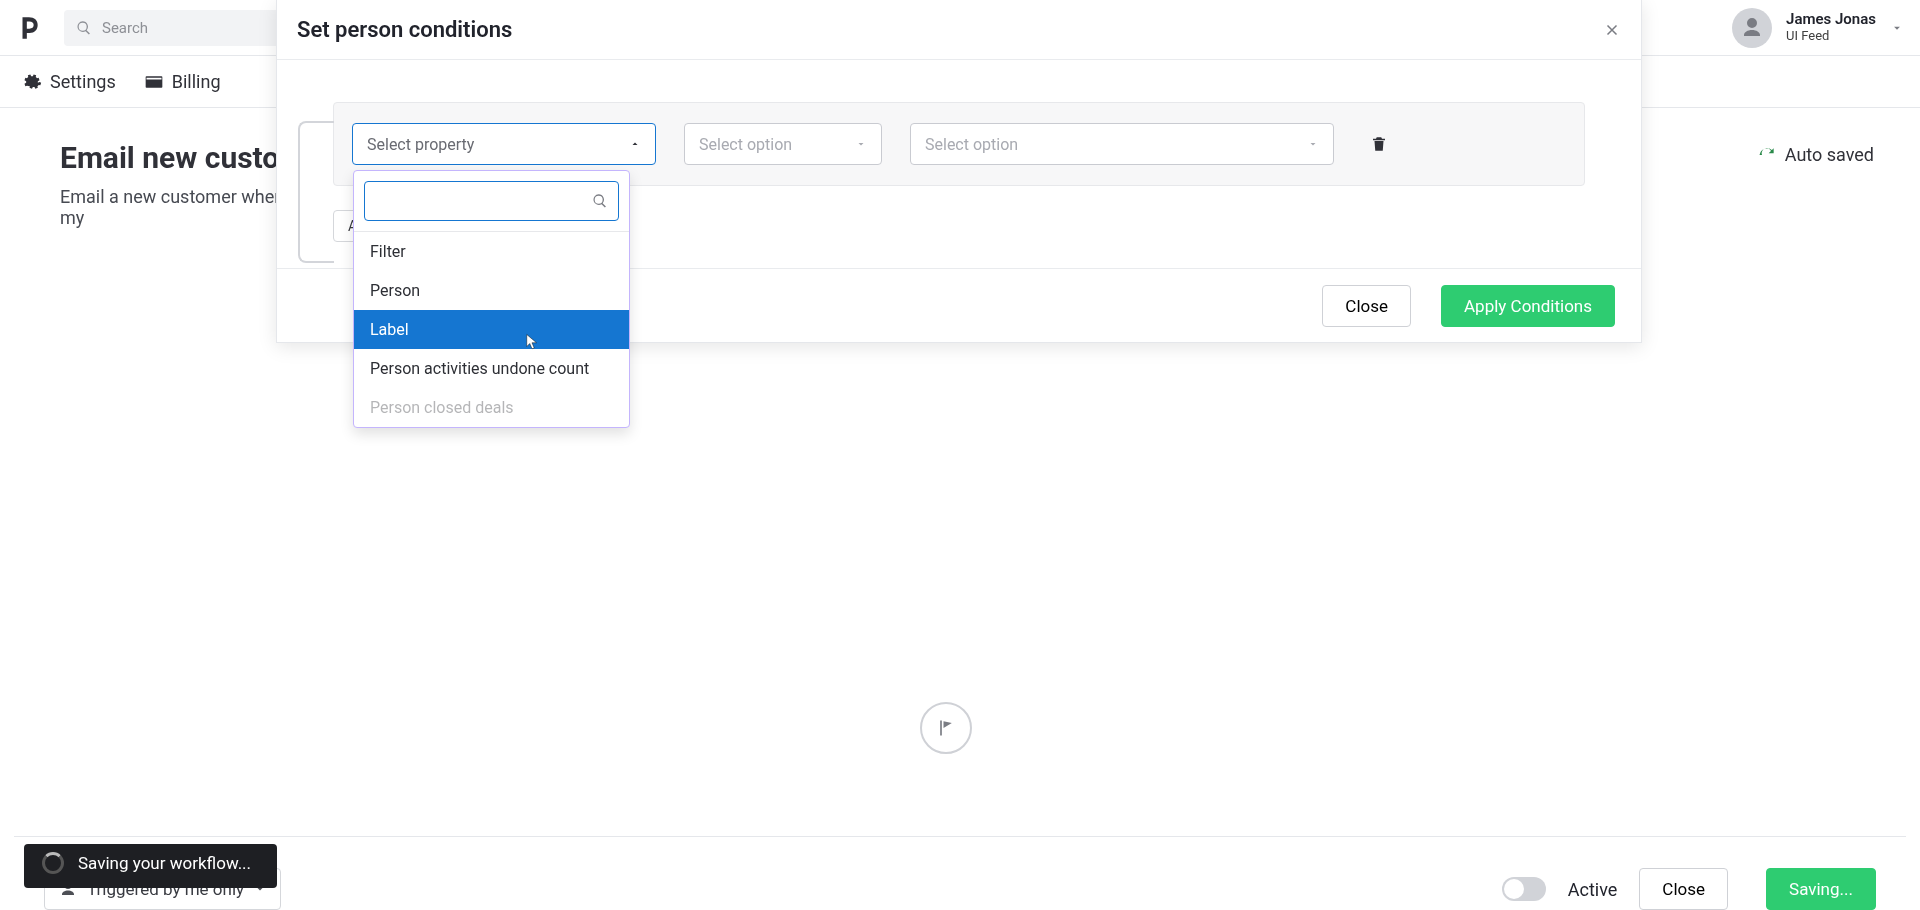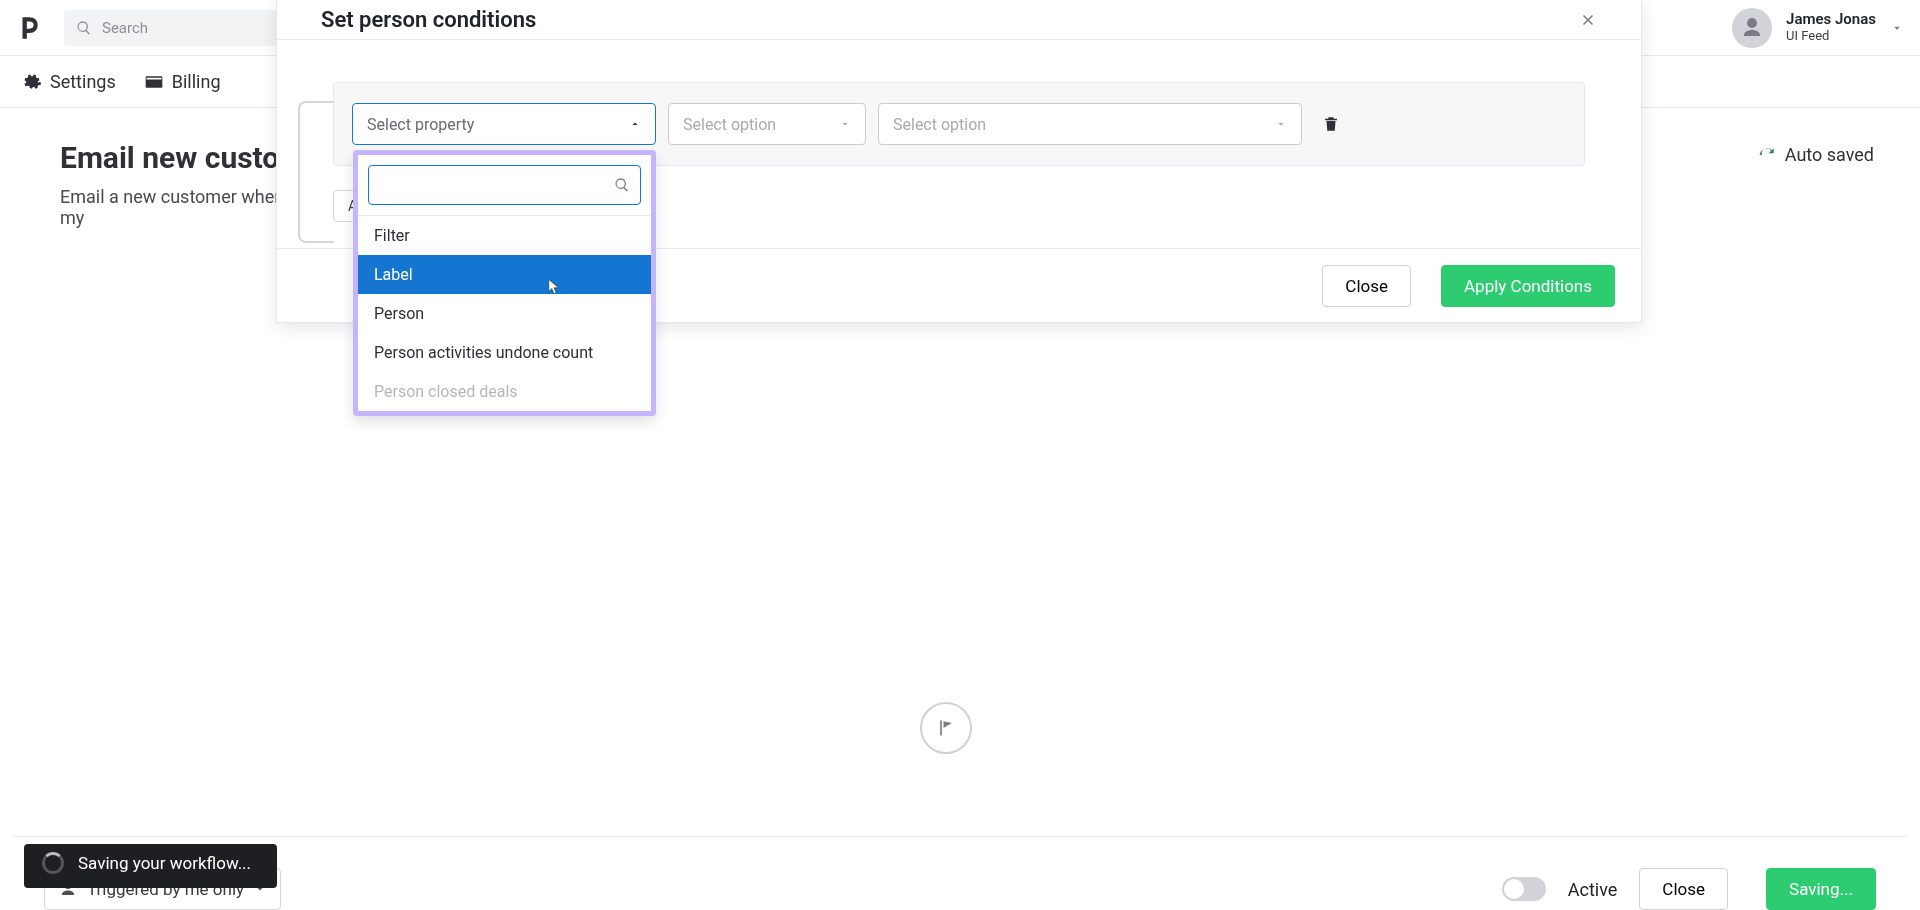--- a/index.html
+++ b/index.html
@@ -39,39 +39,39 @@
   .btn { height:42px; padding:0 22px; border-radius:4px; border:1px solid #cfd1d6; background:#fff; font-size:17px; cursor:pointer; }
   .btn-green { background:#2ecc71; color:#fff; border-color:#2ecc71;margin-left:16px; }
 
   
   .toast { position:absolute; left:24px; bottom:22px; background:#1e1f23; color:#fff; border-radius:4px; padding:8px 26px 14px 18px; display:flex; align-items:center; gap:14px; font-size:17px; z-index:200; }
   .spinner { width:22px; height:22px; border:3px solid #555; border-top-color:#bbb; border-radius:50%; }
 
   
   .overlay { position:absolute; inset:0; background:rgba(0,0,0,0); z-index:100; }
   .modal { position:absolute; left:276px; top:0; width:1366px; background:#fff; box-shadow:0 4px 18px rgba(0,0,0,0.10); border:1px solid #e5e7eb; border-top:none; }
-  .modal-header { height:40px; display:flex; align-items:center; padding:0 44px; border-bottom:1px solid #e9ebee;justify-content:flex-end; }
+  .modal-header { height:60px; display:flex; align-items:center; padding:0 20px; border-bottom:1px solid #e9ebee;justify-content:flex-end; }
   .modal-title { font-size:22px; font-weight:600; }
   .modal-close { margin-left:auto; font-size:22px; color:#7a7c83; cursor:pointer; }
   .modal-body { padding:42px 56px 26px; }
   .cond-group { background:#f7f7f8; border:1px solid #e7e8eb; border-radius:4px; padding:20px 18px; position:relative; }
-  .cond-row { display:flex; align-items:center; gap:12px; position:relative; }
+  .cond-row { display:flex; align-items:center; gap:28px; position:relative; }
   .sel { height:42px; border:1px solid #c9cbd1; border-radius:4px; background:#fff; display:flex; align-items:center; padding:0 14px; color:#696b72; font-size:16px; position:relative; }
   .sel.open { border-color:#1576d1; }
   .sel .caret { margin-left:auto; }
   .sel.disabled { color:#a8aab1; }
   .sel-property { width:304px; }
   .sel-op { width:198px; }
   .sel-val { width:424px; }
   .trash { margin-left:8px; color:#3a3c42; }
   .group-brace-left { position:absolute; left:-36px; top:18px; bottom:-78px; width:36px; border:2px solid #d3d5da; border-right:none; border-radius:8px 0 0 8px; }
   .add-group-btn { margin-top:24px; height:32px; padding:0 14px; border:1px solid #d5d7db; border-radius:4px; background:#fff; font-size:14px; color:#3b3d42; cursor:pointer; display:inline-flex; align-items:center; }
 
   
-  .dropdown-panel { position:absolute; left:0; top:46px; width:303px; background:#fff; border:5px solid #c4b5fd; border-radius:4px; box-shadow:0 6px 14px rgba(0,0,0,0.12); z-index:5; }
+  .dropdown-panel { position:absolute; left:0; top:46px; width:277px; background:#fff; border:1px solid #c4b5fd; border-radius:4px; box-shadow:0 6px 14px rgba(0,0,0,0.12); z-index:5; }
   .dd-search-wrap { padding:10px; border-bottom:1px solid #e7e8eb; }
   .dd-search-inner { display:flex; align-items:center; border:1px solid #1576d1; border-radius:4px; height:40px; padding:0 10px; }
   .dd-search-input { flex:1; border:none; outline:none; font-size:15px; }
   .dd-list { max-height:236px; overflow:hidden; }
   .dd-item { padding:10px 16px; font-size:16px; color:#2d2f35; cursor:pointer; position:relative; }
   .dd-item.highlighted { background:#1576d1; color:#fff; }
   .cursor-icon { position:absolute; right:88px; bottom:-2px; color:#fff; }
 
   
   .modal-footer { height:74px; border-top:1px solid #e9ebee; display:flex; align-items:center; justify-content:flex-end; padding:0 26px; gap:14px; }
@@ -210,29 +210,29 @@
                   <input class="dd-search-input" style="">
                   <span>
                     <svg width="16" height="16" viewBox="0 0 24 24">
                         <path fill="#7a7c83" d="M10 2a8 8 0 015.9 13.3l5 5-1.6 1.6-5-5A8 8 0 1110 2zm0 2a6 6 0 100 12 6 6 0 000-12z"></path>
                       </svg>
                   </span>
                 </div>
               </div>
               <div class="dd-list">
                 <div class="dd-item">Filter</div>
+                <div class="dd-item">Person</div>
                 <div class="dd-item highlighted">
                   <span>Label</span>
                   <span class="cursor-icon">
                     <svg width="18" height="18" viewBox="0 0 24 24">
                         <path fill="#fff" stroke="#000" stroke-width="0.6" d="M5 2l0 16 4-4 3 7 3-1-3-7h6L5 2z"></path>
                       </svg>
                   </span>
                 </div>
-                <div class="dd-item">Person</div>
                 <div class="dd-item">Person activities undone count</div>
                 <div class="dd-item" style="opacity:.35">Person closed deals</div>
               </div>
             </div>
           </div>
 
           <div class="sel sel-op disabled">
             <span>Select option</span>
             <span class="caret">
               <svg width="12" height="12" viewBox="0 0 24 24">

